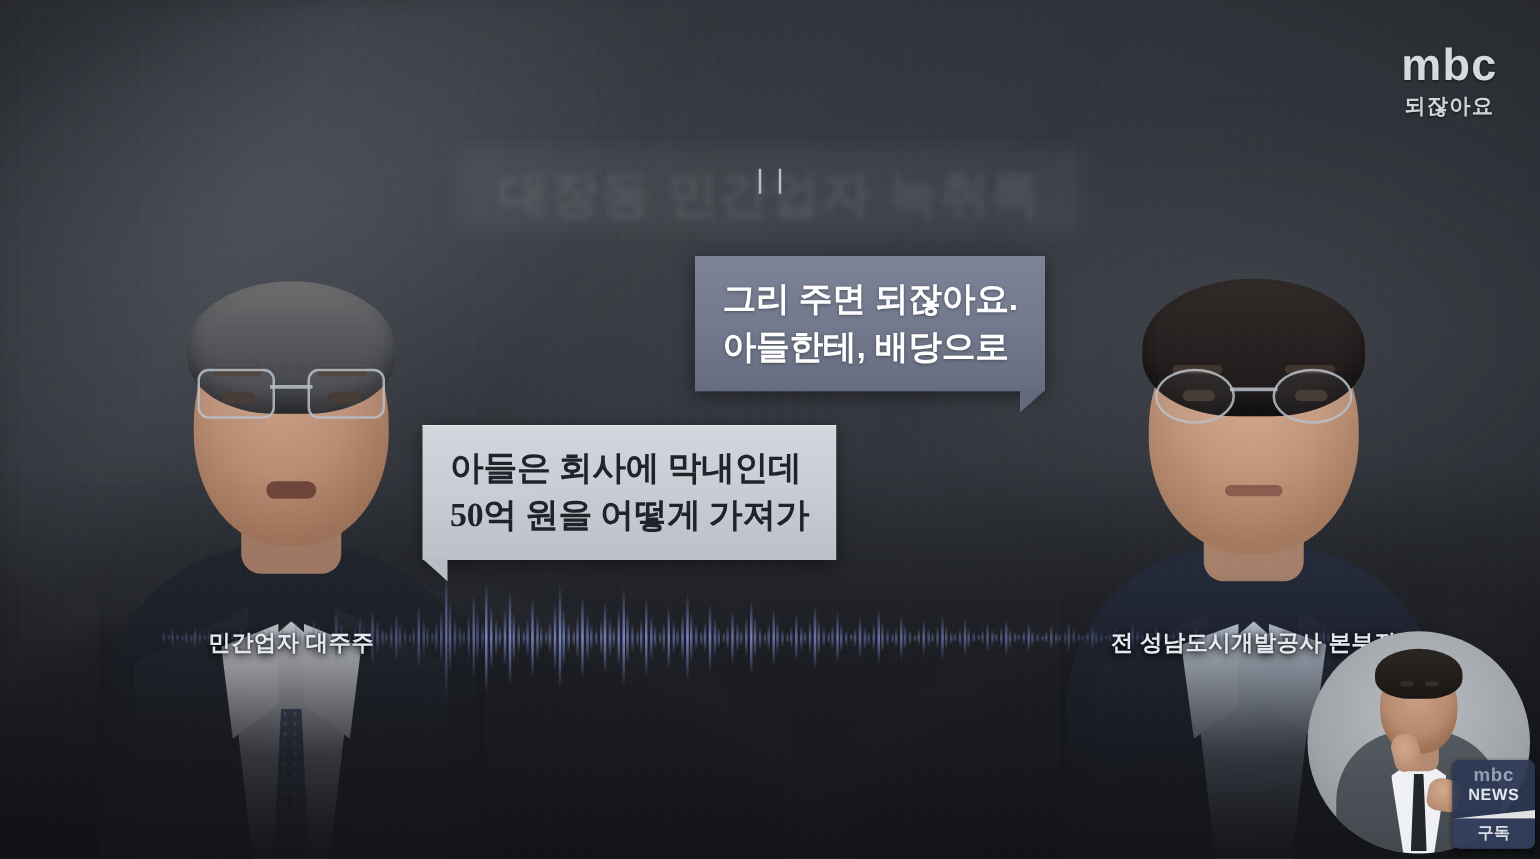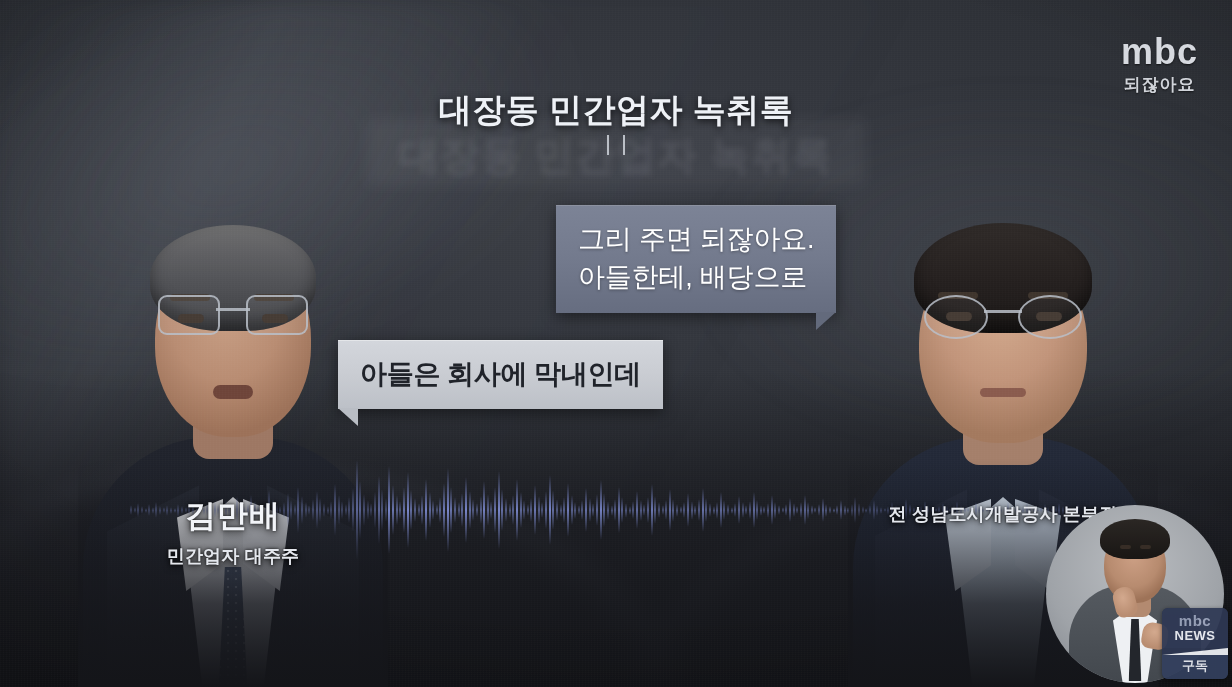--- a/index.html
+++ b/index.html
@@ -317,21 +317,21 @@
     box-shadow: 0 4px 14px rgba(0,0,0,0.45);
   }
   .bubble-line { white-space: nowrap; }
 
   .bubble-top {
     left: 556px; top: 205px;
     background: linear-gradient(to bottom, #7c8396 0%, #737a8d 50%, #666d80 100%);
     border-top: 1px solid rgba(255,255,255,0.25);
   }
   .bubble-top .bubble-line {
-    font-size: 27px; font-weight: normal; color: #ffffff;
+    font-size: 27px; font-weight: bold; color: #ffffff;
     line-height: 1.42; letter-spacing: -0.2px;
     text-shadow: 0 1px 3px rgba(0,0,0,0.35);
   }
   .tail-top {
     position: absolute; right: 0; bottom: -17px;
     width: 0; height: 0;
     border-left: 20px solid #636a7c;
     border-bottom: 18px solid transparent;
   }
 
@@ -753,42 +753,41 @@
 
   <div class="bg-vignette"></div>
   <div class="bg-grain"></div>
 
 
   <div class="mbc-logo">
     <div class="mbc-mark">mbc</div>
     <div class="mbc-sub">되잖아요</div>
   </div>
 
-  <div class="prog-title">대장동 민간업자 녹취록</div>
   <div class="prog-date">
     <span class="date-bar"></span>
     <span class="date-bar"></span>
   </div>
 
   <div class="nametag nt-left">
-    <div class="nt-name">김만배</div>
     <div class="nt-role">민간업자 대주주</div>
   </div>
   <div class="nametag nt-right">
     <div class="nt-role">전 성남도시개발공사 본부장</div>
   </div>
 
   <div class="bubble bubble-top">
     <div class="bubble-line">그리 주면 되잖아요.</div>
     <div class="bubble-line">아들한테, 배당으로</div>
     <div class="tail-top"></div>
   </div>
 
   <div class="bubble bubble-bottom">
     <div class="bubble-line">아들은 회사에 막내인데</div>
+    <div class="bubble-line">50억 원을 어떻게 가져가</div>
     <div class="tail-bottom"></div>
   </div>
 
   <div class="signer">
     <div class="signer-body"></div>
     <div class="signer-shirt"></div>
     <div class="signer-tie"></div>
     <div class="signer-neck"></div>
     <div class="signer-head"></div>
     <div class="signer-hair"></div>

